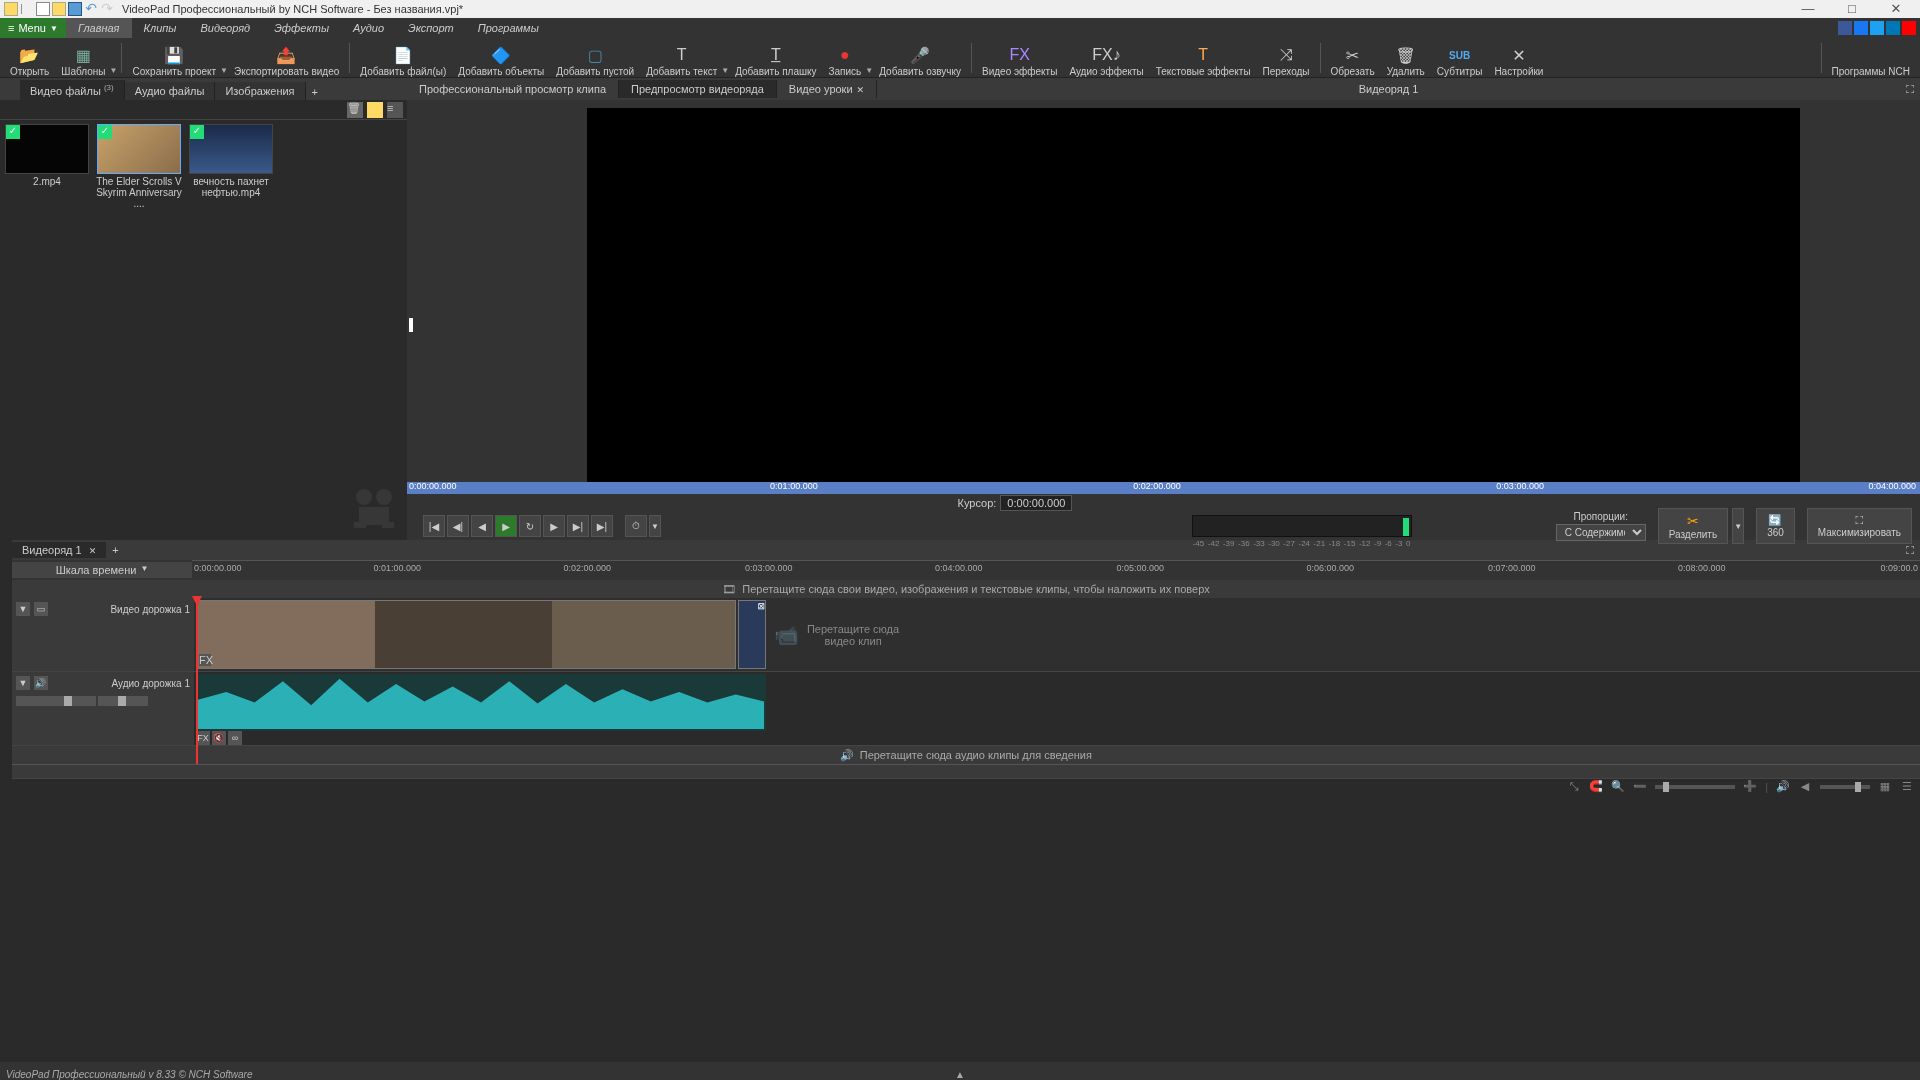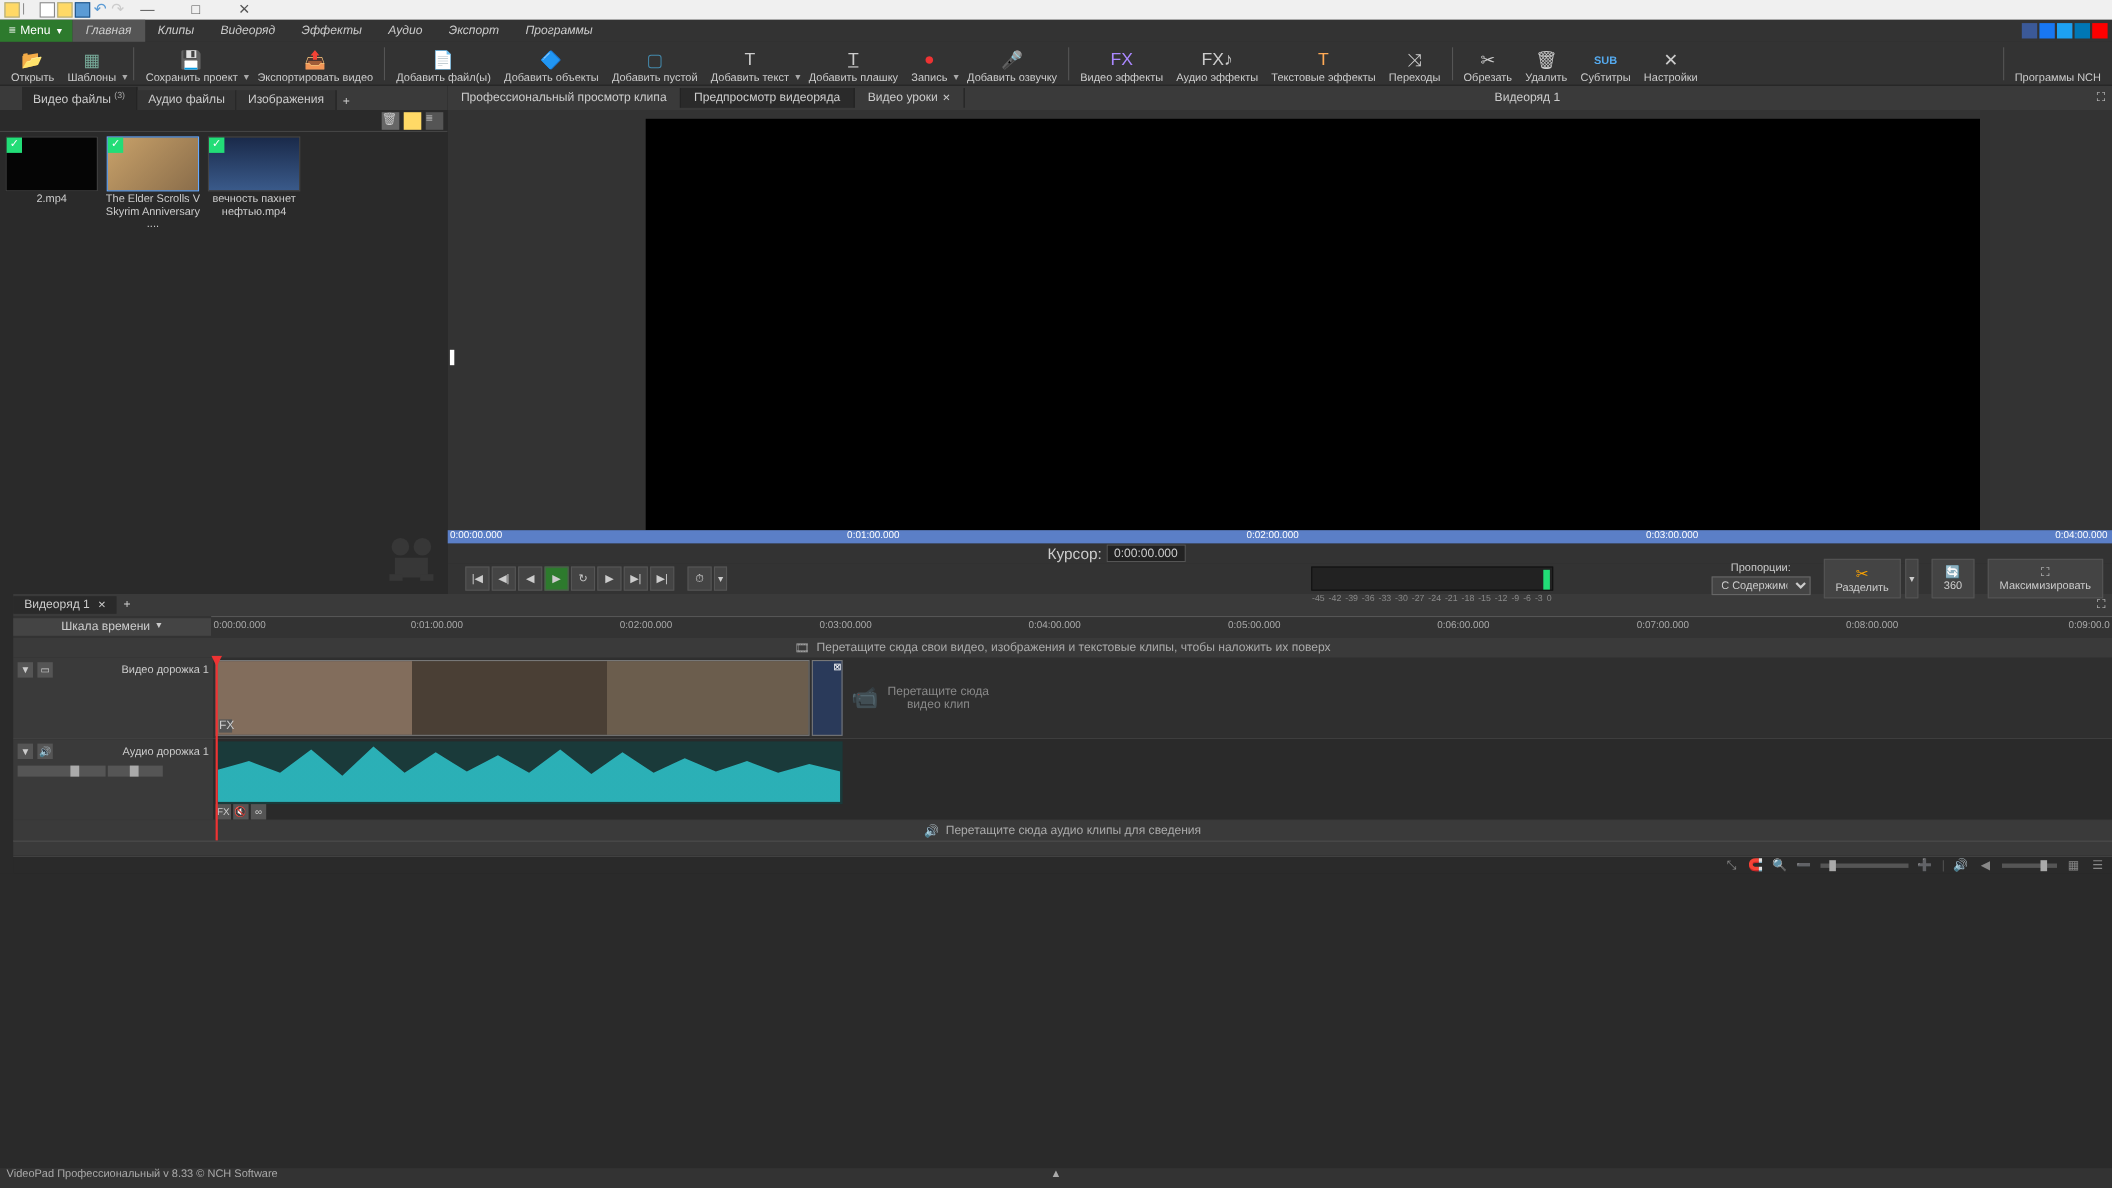--- a/index.html
+++ b/index.html
@@ -64,21 +64,21 @@
 .preview-tab.active { background: #2a2a2a; }
 .preview-tab .close-x { margin-left: 4px; font-size: 9px; }
 .preview-title { flex: 1; text-align: center; color: #ccc; }
 .preview-expand { width: 20px; text-align: center; cursor: pointer; }
 .preview-video { flex: 1; background: #333; display: flex; }
 .preview-video-inner { flex: 1; margin: 8px 120px 0 180px; background: #000; position: relative; }
 .preview-video-inner::before { content: ''; position: absolute; left: -178px; top: 210px; width: 4px; height: 14px; background: #fff; }
 .preview-timeline { height: 12px; background: #5b7fc7; position: relative; display: flex; align-items: center; }
 .preview-tick { position: absolute; font-size: 9px; color: #fff; top: -1px; }
 .preview-controls { height: 46px; background: #333; display: flex; align-items: center; padding: 0 8px; gap: 4px; }
-.cursor-label { margin-left: 50px; font-size: 14px; padding-left: 43px; }
+.cursor-label { margin-left: 50px; font-size: 11px; padding-left: 43px; }
 .cursor-time { background: #222; padding: 1px 6px; border: 1px solid #555; margin-left: 4px; }
 .playback-row { display: flex; align-items: center; gap: 2px; }
 .pb-btn { width: 22px; height: 22px; background: #444; border: 1px solid #555; display: flex; align-items: center; justify-content: center; cursor: pointer; font-size: 10px; }
 .pb-btn.play { background: #2d7a2d; }
 .audio-meter { width: 220px; height: 22px; background: #222; margin-left: auto; position: relative; border: 1px solid #111; }
 .audio-meter-scale { position: absolute; bottom: -12px; left: 0; right: 0; display: flex; justify-content: space-between; font-size: 8px; color: #888; }
 .audio-meter-bar { position: absolute; top: 2px; right: 2px; width: 6px; height: 18px; background: #2d7; }
 .prop-section { margin-left: 140px; display: flex; flex-direction: column; align-items: center; gap: 2px; }
 .prop-select { background: #444; border: 1px solid #666; color: #ccc; padding: 1px 4px; font-size: 10px; width: 90px; }
 .action-btn { background: #444; border: 1px solid #555; padding: 2px 10px; margin-left: 8px; display: flex; flex-direction: column; align-items: center; cursor: pointer; height: 36px; justify-content: center; }
@@ -112,21 +112,21 @@
 .audio-track .track-body { background: #2a2a2a; }
 .audio-clip { position: absolute; top: 2px; bottom: 14px; left: 2px; width: 570px; background: #1a3a3a; }
 .audio-wave { position: absolute; inset: 2px; background: linear-gradient(180deg, #2dbdc4 0%, #2dbdc4 100%); clip-path: polygon(0 45%, 5% 30%, 10% 50%, 15% 10%, 20% 55%, 25% 5%, 30% 50%, 35% 15%, 40% 48%, 45% 20%, 50% 50%, 55% 10%, 60% 52%, 65% 15%, 70% 50%, 75% 25%, 80% 48%, 85% 30%, 90% 50%, 95% 35%, 100% 48%, 100% 100%, 0 100%); opacity: 0.9; }
 .audio-track-controls { display: flex; gap: 2px; margin-top: 4px; }
 .audio-slider { width: 80px; height: 10px; background: #555; position: relative; margin-top: 2px; }
 .audio-slider-thumb { position: absolute; right: 30%; width: 8px; height: 10px; background: #aaa; }
 
 .scrollbar-h { height: 14px; background: #3a3a3a; border-top: 1px solid #555; }
 
 
-.statusbar { height: 18px; background: #333; display: flex; align-items: flex-start; padding: 0 6px; color: #aaa; font-size: 10px; position: absolute; bottom: 0; left: 0; right: 0; }
+.statusbar { height: 18px; background: #333; display: flex; align-items: flex-end; padding: 0 6px; color: #aaa; font-size: 10px; position: absolute; bottom: 0; left: 0; right: 0; font-style: italic; }
 .statusbar-center { position: absolute; left: 50%; transform: translateX(-50%); cursor: pointer; }
 .status-icon { width: 14px; height: 14px; cursor: pointer; display: flex; align-items: center; justify-content: center; }
 .zoom-slider { width: 80px; height: 4px; background: #555; position: relative; }
 .zoom-thumb { position: absolute; left: 8px; width: 6px; height: 10px; background: #aaa; top: -3px; }
 
 
 .bottom-icons { height: 16px; background: #2a2a2a; display: flex; align-items: center; justify-content: flex-end; padding: 0 6px; gap: 8px; border-top: 1px solid #444; }
 .bottom-icons .status-icon { color: #888; }
 </style>
 </head>
@@ -135,20 +135,21 @@
 <div class="titlebar">
   <div class="titlebar-icons">
     <span class="qat-icon"></span>
     <span style="color:#888">|</span>
     <span class="qat-new"></span>
     <span class="qat-save" style="background:#ffd966;border-color:#aa8"></span>
     <span class="qat-save"></span>
     <span class="qat-undo">↶</span>
     <span class="qat-undo" style="color:#ccc">↷</span>
   </div>
+  <div class="titlebar-title">VideoPad Профессиональный by NCH Software - Без названия.vpj*</div>
   <div class="win-controls">
     <div class="win-btn">—</div>
     <div class="win-btn">□</div>
     <div class="win-btn">✕</div>
   </div>
 </div>
 
 <div class="menubar">
   <div class="menu-btn">
     <span>≡</span>

